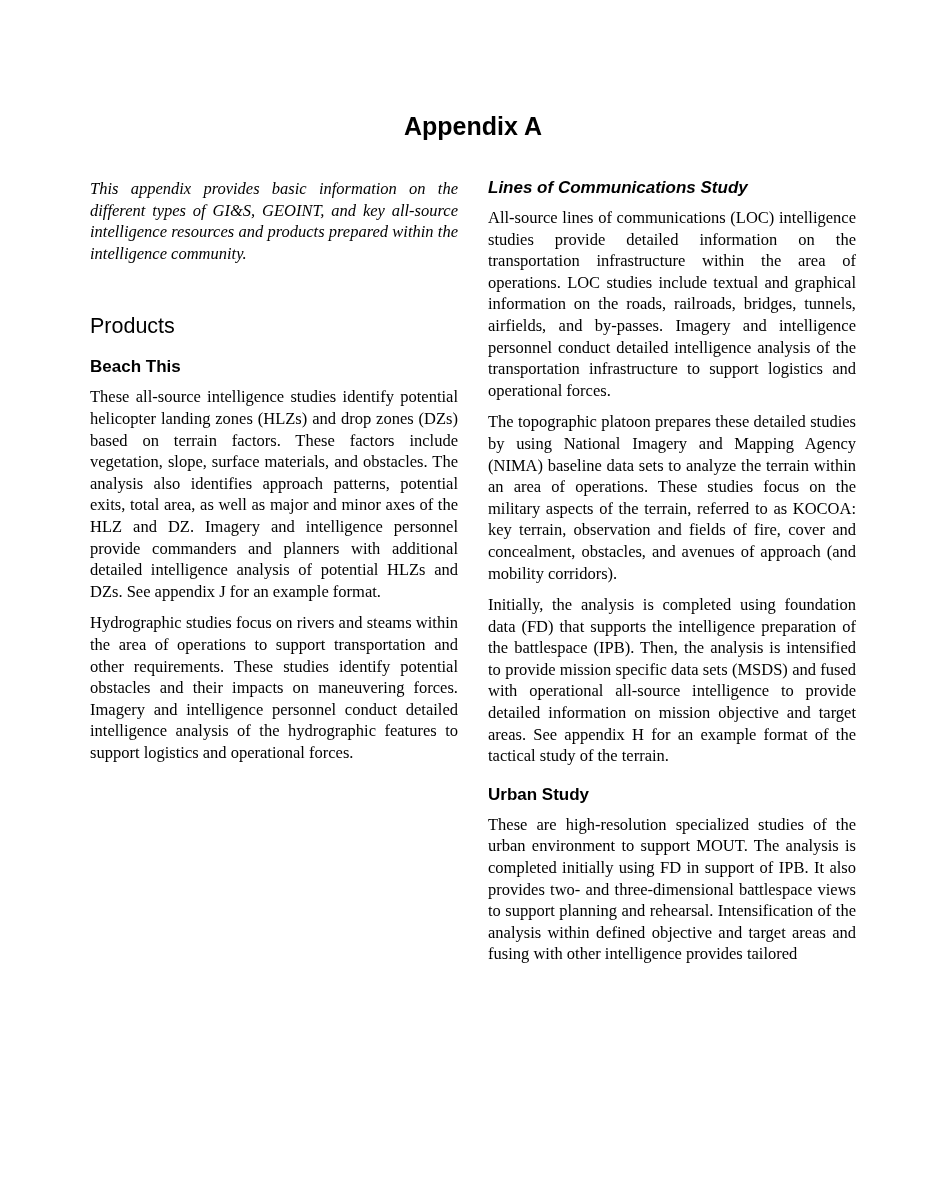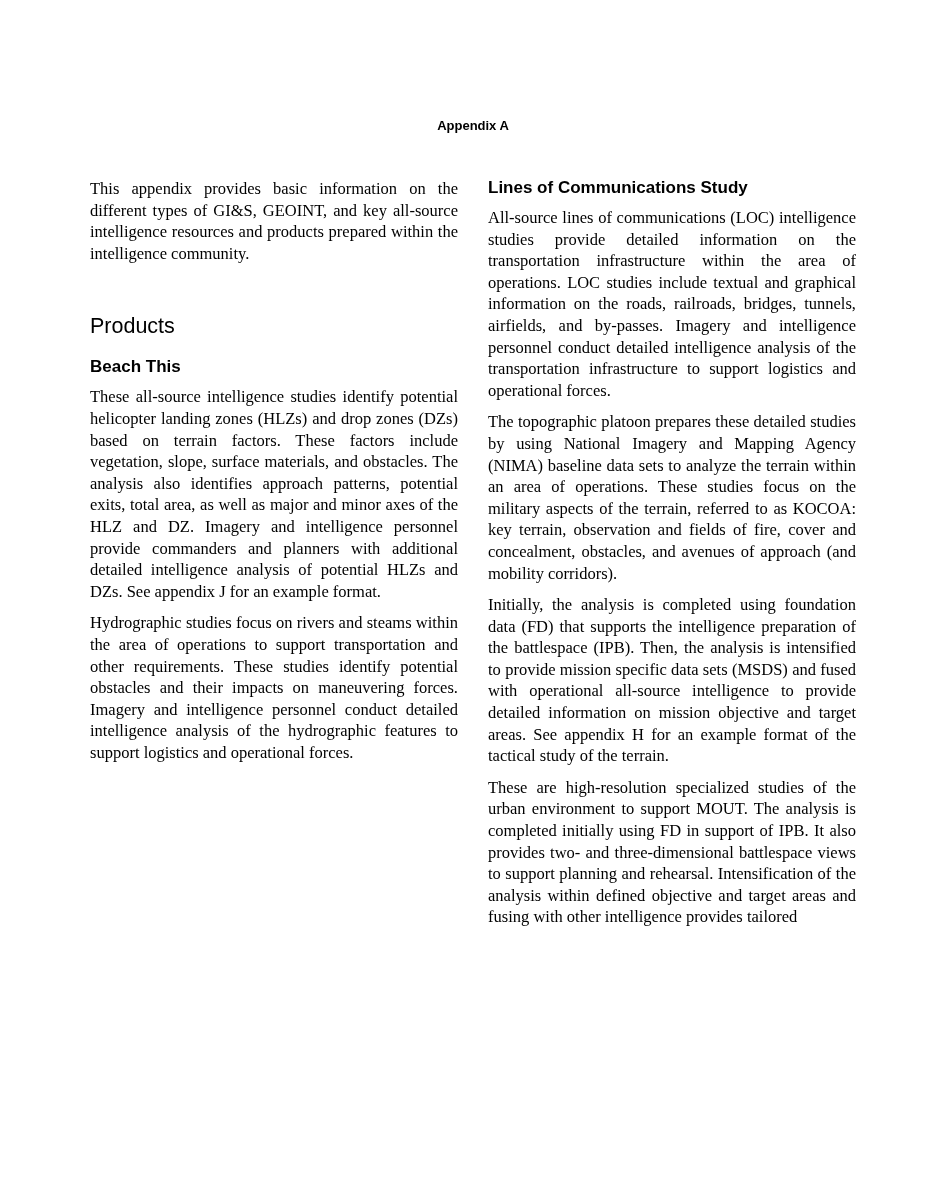--- a/index.html
+++ b/index.html
@@ -19,41 +19,42 @@
   .content {
     position: absolute;
     left: 90px;
     top: 115px;
     width: 766px;
   }
   .appendix-label {
     text-align: center;
     font-family: "Liberation Sans", sans-serif;
     font-weight: bold;
-    font-size: 13px;
+    font-size: 25px;
     line-height: 22px;
   }
   .doc-title {
     text-align: center;
     font-family: "Liberation Sans", sans-serif;
     font-weight: bold;
     font-size: 26px;
     line-height: 33px;
     margin: 32px 0 0 0;
   }
   .columns {
     display: flex;
     gap: 30px;
     margin-top: 41px;
   }
   .col {
     width: 368px;
   }
   .col > :first-child {
     margin-top: 0;
+    font-style: italic;
   }
   p.body {
     font-size: 16.5px;
     line-height: 21.6px;
     text-align: justify;
     margin: 0 0 10px 0;
   }
   h2.section-heading {
     font-family: "Liberation Sans", sans-serif;
     font-weight: normal;
@@ -95,19 +96,20 @@
       </div>
 
       <div class="col">
 
         <h3 class="sub-heading">Lines of Communications Study</h3>
         <p class="body">All-source lines of communications (LOC) intelligence studies provide detailed information on the transportation infrastructure within the area of operations. LOC studies include textual and graphical information on the roads, railroads, bridges, tunnels, airfields, and by-passes. Imagery and intelligence personnel conduct detailed intelligence analysis of the transportation infrastructure to support logistics and operational forces.</p>
 
         <p class="body">The topographic platoon prepares these detailed studies by using National Imagery and Mapping Agency (NIMA) baseline data sets to analyze the terrain within an area of operations. These studies focus on the military aspects of the terrain, referred to as KOCOA: key terrain, observation and fields of fire, cover and concealment, obstacles, and avenues of approach (and mobility corridors).</p>
         <p class="body">Initially, the analysis is completed using foundation data (FD) that supports the intelligence preparation of the battlespace (IPB). Then, the analysis is intensified to provide mission specific data sets (MSDS) and fused with operational all-source intelligence to provide detailed information on mission objective and target areas. See appendix H for an example format of the tactical study of the terrain.</p>
 
+        <h3 class="sub-heading">Urban Study</h3>
         <p class="body">These are high-resolution specialized studies of the urban environment to support MOUT. The analysis is completed initially using FD in support of IPB. It also provides two- and three-dimensional battlespace views to support planning and rehearsal. Intensification of the analysis within defined objective and target areas and fusing with other intelligence provides tailored</p>
 
       </div>
 
     </div>
   </div>
 </div>
 
 </body></html>

